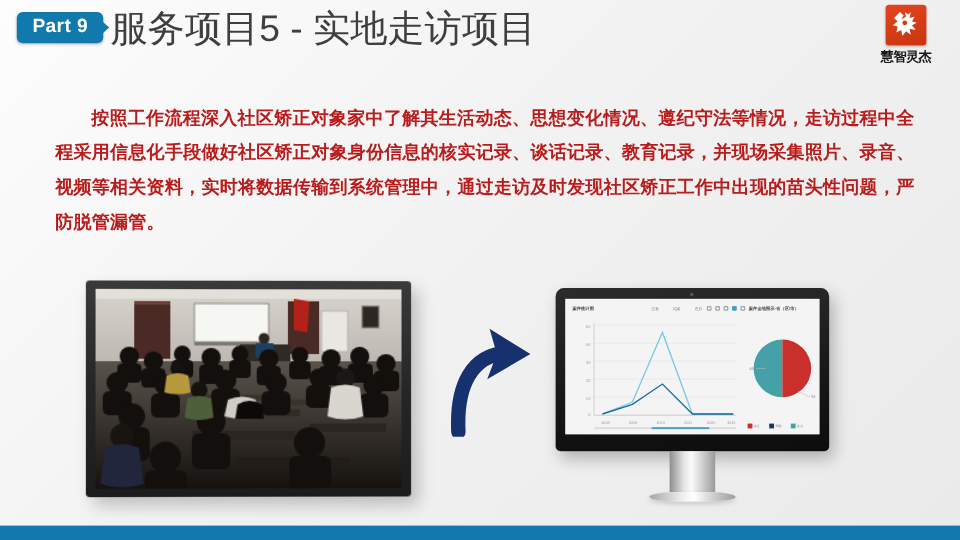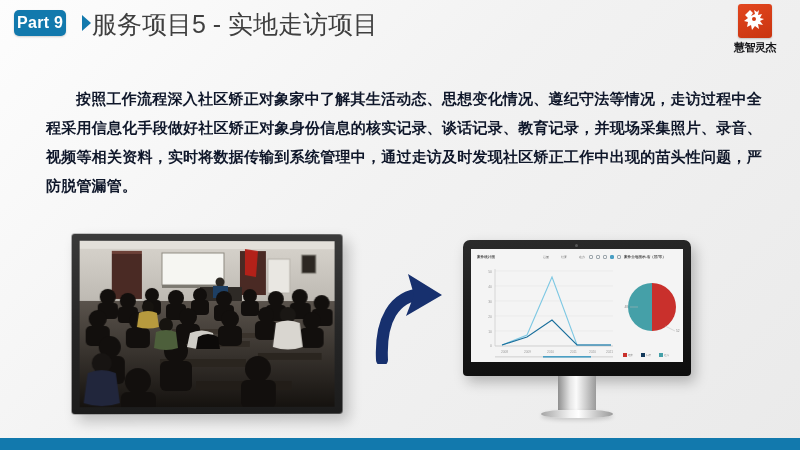--- a/index.html
+++ b/index.html
@@ -8,38 +8,38 @@
     font-family:"Liberation Sans","DejaVu Sans",sans-serif;
     background:linear-gradient(135deg,#fdfdfd 0%,#f2f2f2 45%,#eaeaea 100%);
     position:relative;
   }
 
   
   #header { position:absolute; left:0; top:0; width:800px; height:58px; }
 
   #part-badge {
     position:absolute; left:14px; top:10px;
-    height:26px; padding:0 3px;
+    height:26px; padding:0 13px;
     background:#1279ad;
     border-radius:5px;
     display:flex; align-items:center; justify-content:center;
     color:#ffffff; font-size:16px; font-weight:bold;
     letter-spacing:.3px;
     box-shadow:0 1px 2px rgba(0,0,0,.18);
   }
   #part-badge-tail {
     position:absolute; left:82px; top:15px;
     width:0;height:0;
     border-top:8px solid transparent;
     border-bottom:8px solid transparent;
     border-left:9px solid #1279ad;
   }
   #slide-title {
     position:absolute; left:92px; top:5px;
-    font-size:25px; color:#3f3f3f;
+    font-size:31px; color:#3f3f3f;
     font-weight:500; line-height:38px;
     white-space:nowrap;
   }
 
   
   #logo { position:absolute; right:14px; top:4px; width:62px; text-align:center; }
   #logo-mark {
     width:34px;height:34px;margin:0 auto;
     background:linear-gradient(160deg,#e2461f 0%,#c9340f 100%);
     border-radius:3px;
@@ -50,21 +50,21 @@
   #logo-text {
     margin-top:2px; font-size:11px; font-weight:bold;
     color:#17171a; letter-spacing:-.5px;
     font-family:Liberation Mono, monospace;
   }
 
   
   #body-text {
     position:absolute; left:46px; top:84px; width:716px;
     font-size:15px; line-height:29px;
-    color:#0f172a; font-weight:bold;
+    color:#b91c1c; font-weight:bold;
     text-align:justify; text-indent:2em;
     letter-spacing:.2px;
   }
 
   
   #tv {
     position:absolute; left:72px; top:234px;
     width:271px; height:180px;
     background:linear-gradient(180deg,#3a3a3a 0%,#262626 50%,#1c1c1c 100%);
     border-radius:3px;

